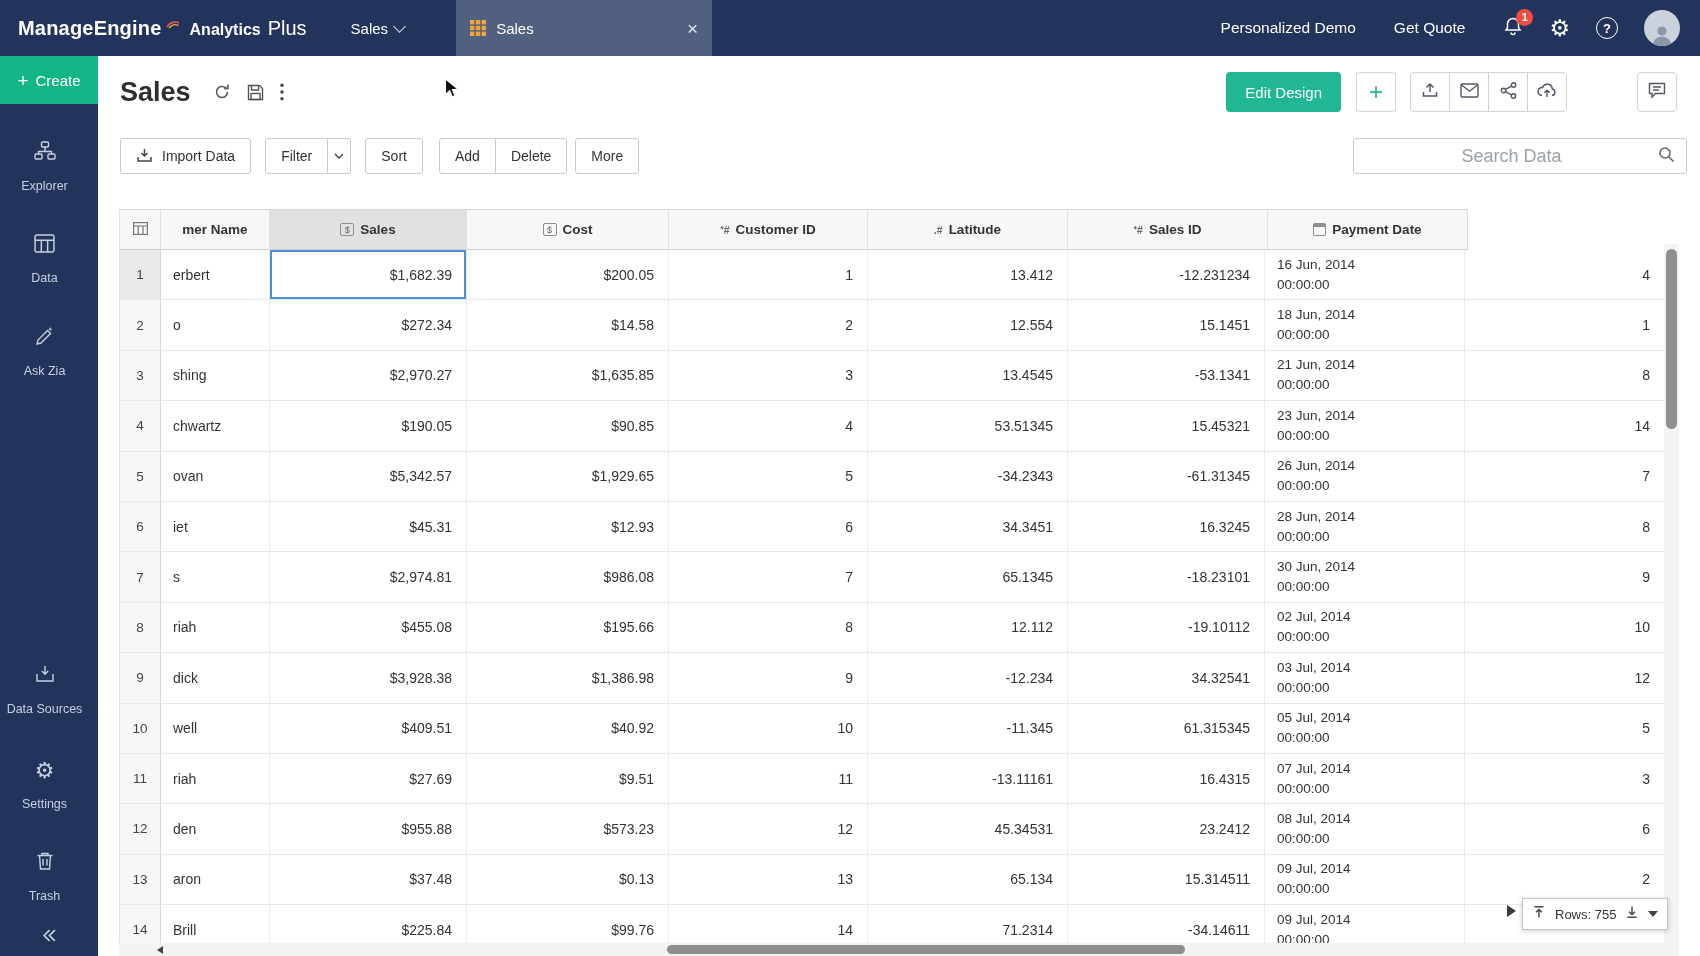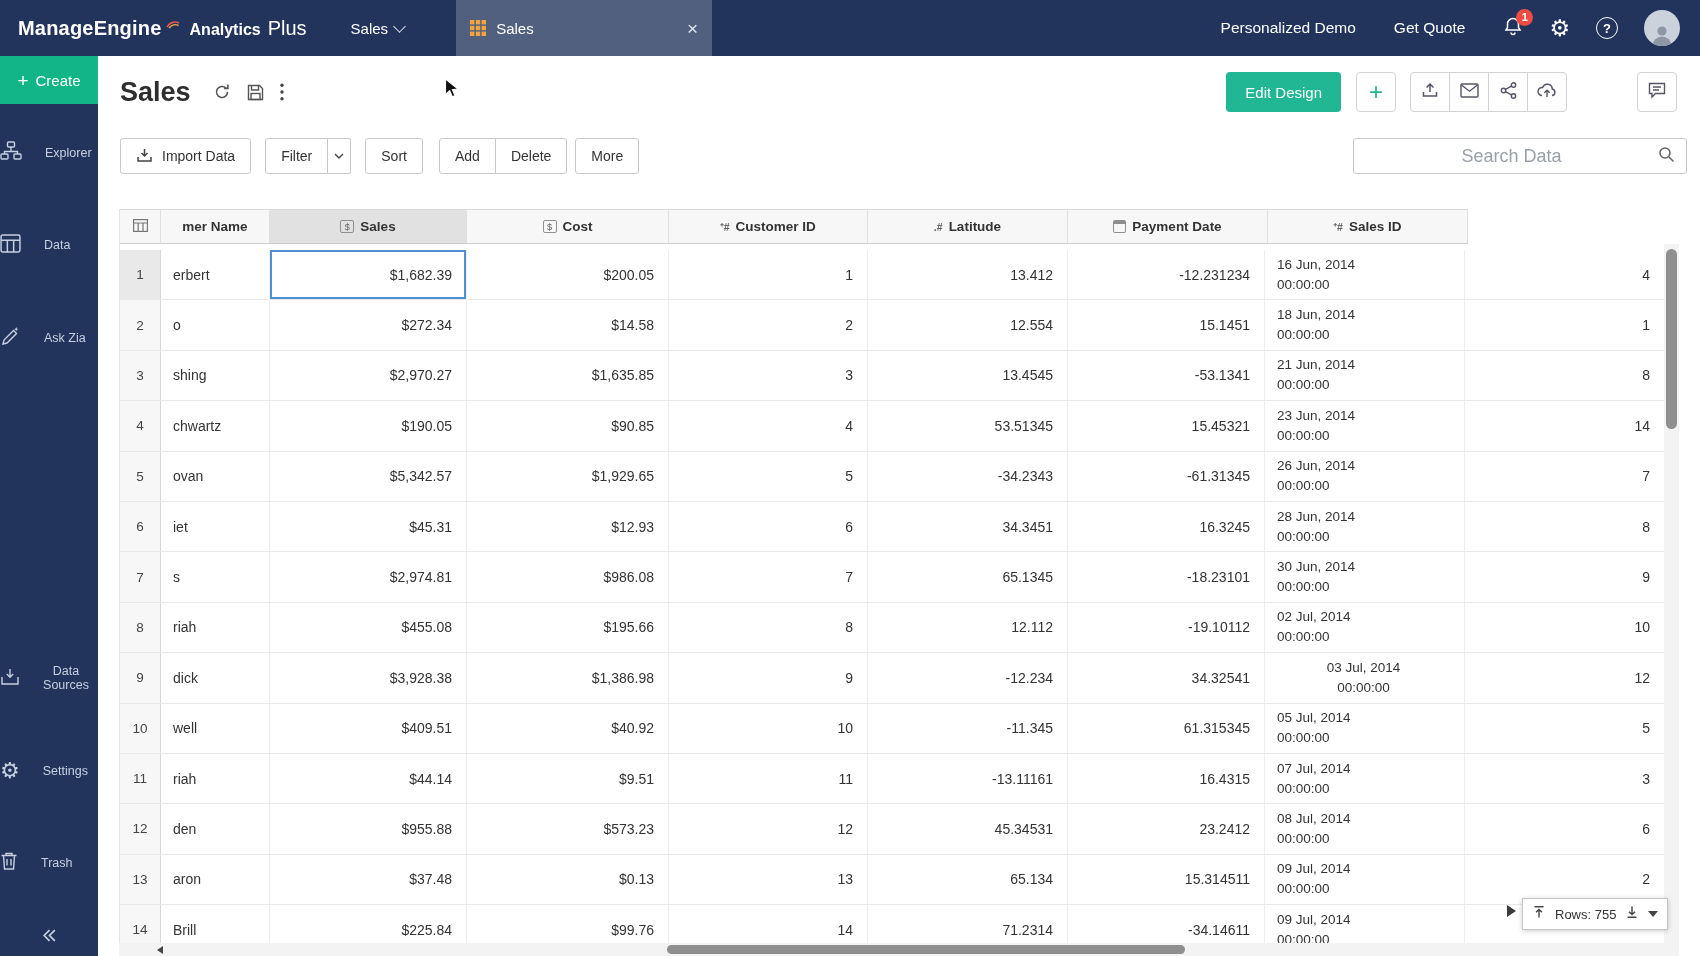--- a/index.html
+++ b/index.html
@@ -32,22 +32,22 @@
   .help-circle { width:22px; height:22px; border:1.7px solid #fff; border-radius:50%;
                  display:flex; align-items:center; justify-content:center; font-size:13px; font-weight:700; }
   .avatar { width:36px; height:36px; border-radius:50%; background:#CBD2DC; overflow:hidden;
             display:flex; align-items:flex-end; justify-content:center; }
 
   
   .sidebar { position:absolute; left:0; top:56px; width:98px; height:900px; background:#22345C; z-index:15; }
   .create-btn { width:98px; height:48px; background:#12B586; color:#fff; display:flex;
                 align-items:center; justify-content:center; gap:7px; font-size:15px; }
   .create-plus { font-size:19px; font-weight:400; line-height:1; }
-  .side-item { position:absolute; left:0; width:89px; display:flex; 
-               align-items:center; gap:23px; color:#C7D0E0; font-size:12.5px; text-align:center; line-height:1.15; }
+  .side-item { position:absolute; left:0; width:89px; display:flex; flex-direction:column;
+               align-items:center; gap:15px; color:#C7D0E0; font-size:12.5px; text-align:center; line-height:1.15; }
   .collapse-wrap { position:absolute; left:0; top:872px; width:98px; display:flex; justify-content:center; }
 
   
   .main { position:absolute; left:98px; top:56px; width:1602px; height:900px; background:#fff; }
 
   .title-row { position:absolute; left:22px; top:14px; height:44px; display:flex; align-items:center; gap:16px; }
   .page-title { font-size:27px; font-weight:600; color:#2e2e2e; margin-right:6px; }
   .tinybtn { display:flex; align-items:center; justify-content:center; }
 
   .header-actions { position:absolute; right:23px; top:16px; display:flex; align-items:center; }
@@ -75,21 +75,21 @@
   .search-box { position:absolute; right:13px; top:82px; width:334px; height:36px;
                 border:1px solid #c9c9c9; border-radius:3px; display:flex; align-items:center; padding:0 11px; background:#fff; }
   .search-box input { border:none; outline:none; flex:1; font-size:18px; color:#0f766e;
                       font-family:"Liberation Sans", sans-serif;text-align:center; }
   .search-box input::placeholder { color:#9aa1a8; }
 
   
   .grid { position:absolute; left:21px; top:153px; width:1545px; height:734px; overflow:hidden;
           border-left:1px solid #e3e3e3; }
   .grid-header { display:flex; height:41px; }
-  .colh { height:35px; background:#F7F7F7; border-top:1px solid #d9d9d9; border-bottom:1px solid #cfcfcf;
+  .colh { height:41px; background:#F7F7F7; border-top:1px solid #d9d9d9; border-bottom:1px solid #cfcfcf;
           border-right:1px solid #e0e0e0; display:flex; align-items:center; justify-content:center;
           gap:6px; font-size:13.5px; font-weight:700; color:#333; overflow:hidden; white-space:nowrap; }
   .colh.sel { background:#E1E1E1; }
   .rownum-h { width:41px; min-width:41px; }
   .grow { display:flex; height:50.4px; border-bottom:1px solid #e9e9e9; background:#fff; }
   .rownum { width:41px; min-width:41px; background:#F7F7F7; border-right:1px solid #d8d8d8;
             display:flex; align-items:center; justify-content:center; font-size:13.5px; color:#444; }
   .grow:first-child .rownum { background:#E9E9E9; }
   .cell { border-right:1px solid #ededed; display:flex; flex-direction:column; justify-content:center;
           padding:0 14px; white-space:nowrap; overflow:hidden; font-size:14px; color:#333; }
@@ -398,26 +398,26 @@
         </div>
         <div class="colh" style="width: 199px; min-width: 199px;">
           <span class="cticon int-icon"></span>
           <span>Customer ID</span>
         </div>
         <div class="colh" style="width: 200px; min-width: 200px;">
           <span class="cticon decimal-icon"></span>
           <span>Latitude</span>
         </div>
         <div class="colh" style="width: 200px; min-width: 200px;">
+          <span class="cticon int-icon"></span>
+          <span>Sales ID</span>
+        </div>
+        <div class="colh" style="width: 200px; min-width: 200px;">
           <span class="cticon date-icon"></span>
           <span>Payment Date</span>
-        </div>
-        <div class="colh" style="width: 200px; min-width: 200px;">
-          <span class="cticon int-icon"></span>
-          <span>Sales ID</span>
         </div>
       </div>
     <div id="grid-body">
 
     <div class="grow">
           <div class="rownum">1</div>
           <div class="cell left c-name" style="width: 109px; min-width: 109px;">erbert</div>
           <div class="cell right c-sales selected" style="width: 197px; min-width: 197px;">$1,682.39</div>
           <div class="cell right c-cost" style="width: 202px; min-width: 202px;">$200.05</div>
           <div class="cell right c-customer_id" style="width: 199px; min-width: 199px;">1</div>
@@ -528,21 +528,21 @@
           <div class="cell right c-sales_id" style="width: 200px; min-width: 200px;">10</div>
         </div>
         <div class="grow">
           <div class="rownum">9</div>
           <div class="cell left c-name" style="width: 109px; min-width: 109px;">dick</div>
           <div class="cell right c-sales" style="width: 197px; min-width: 197px;">$3,928.38</div>
           <div class="cell right c-cost" style="width: 202px; min-width: 202px;">$1,386.98</div>
           <div class="cell right c-customer_id" style="width: 199px; min-width: 199px;">9</div>
           <div class="cell right c-latitude" style="width: 200px; min-width: 200px;">-12.234</div>
           <div class="cell right c-longitude" style="width: 197px; min-width: 197px;">34.32541</div>
-          <div class="cell left c-payment_date" style="width: 200px; min-width: 200px; align-items: center;">
+          <div class="cell left c-payment_date" style="width: 200px; min-width: 200px;">
             <div>03 Jul, 2014</div>
             <div>00:00:00</div>
           </div>
           <div class="cell right c-sales_id" style="width: 200px; min-width: 200px;">12</div>
         </div>
         <div class="grow">
           <div class="rownum">10</div>
           <div class="cell left c-name" style="width: 109px; min-width: 109px;">well</div>
           <div class="cell right c-sales" style="width: 197px; min-width: 197px;">$409.51</div>
           <div class="cell right c-cost" style="width: 202px; min-width: 202px;">$40.92</div>
@@ -551,21 +551,21 @@
           <div class="cell right c-longitude" style="width: 197px; min-width: 197px;">61.315345</div>
           <div class="cell left c-payment_date" style="width: 200px; min-width: 200px;">
             <div>05 Jul, 2014</div>
             <div>00:00:00</div>
           </div>
           <div class="cell right c-sales_id" style="width: 200px; min-width: 200px;">5</div>
         </div>
         <div class="grow">
           <div class="rownum">11</div>
           <div class="cell left c-name" style="width: 109px; min-width: 109px;">riah</div>
-          <div class="cell right c-sales" style="width: 197px; min-width: 197px;">$44.14</div>
+          <div class="cell right c-sales" style="width: 197px; min-width: 197px;">$27.69</div>
           <div class="cell right c-cost" style="width: 202px; min-width: 202px;">$9.51</div>
           <div class="cell right c-customer_id" style="width: 199px; min-width: 199px;">11</div>
           <div class="cell right c-latitude" style="width: 200px; min-width: 200px;">-13.11161</div>
           <div class="cell right c-longitude" style="width: 197px; min-width: 197px;">16.4315</div>
           <div class="cell left c-payment_date" style="width: 200px; min-width: 200px;">
             <div>07 Jul, 2014</div>
             <div>00:00:00</div>
           </div>
           <div class="cell right c-sales_id" style="width: 200px; min-width: 200px;">3</div>
         </div>

